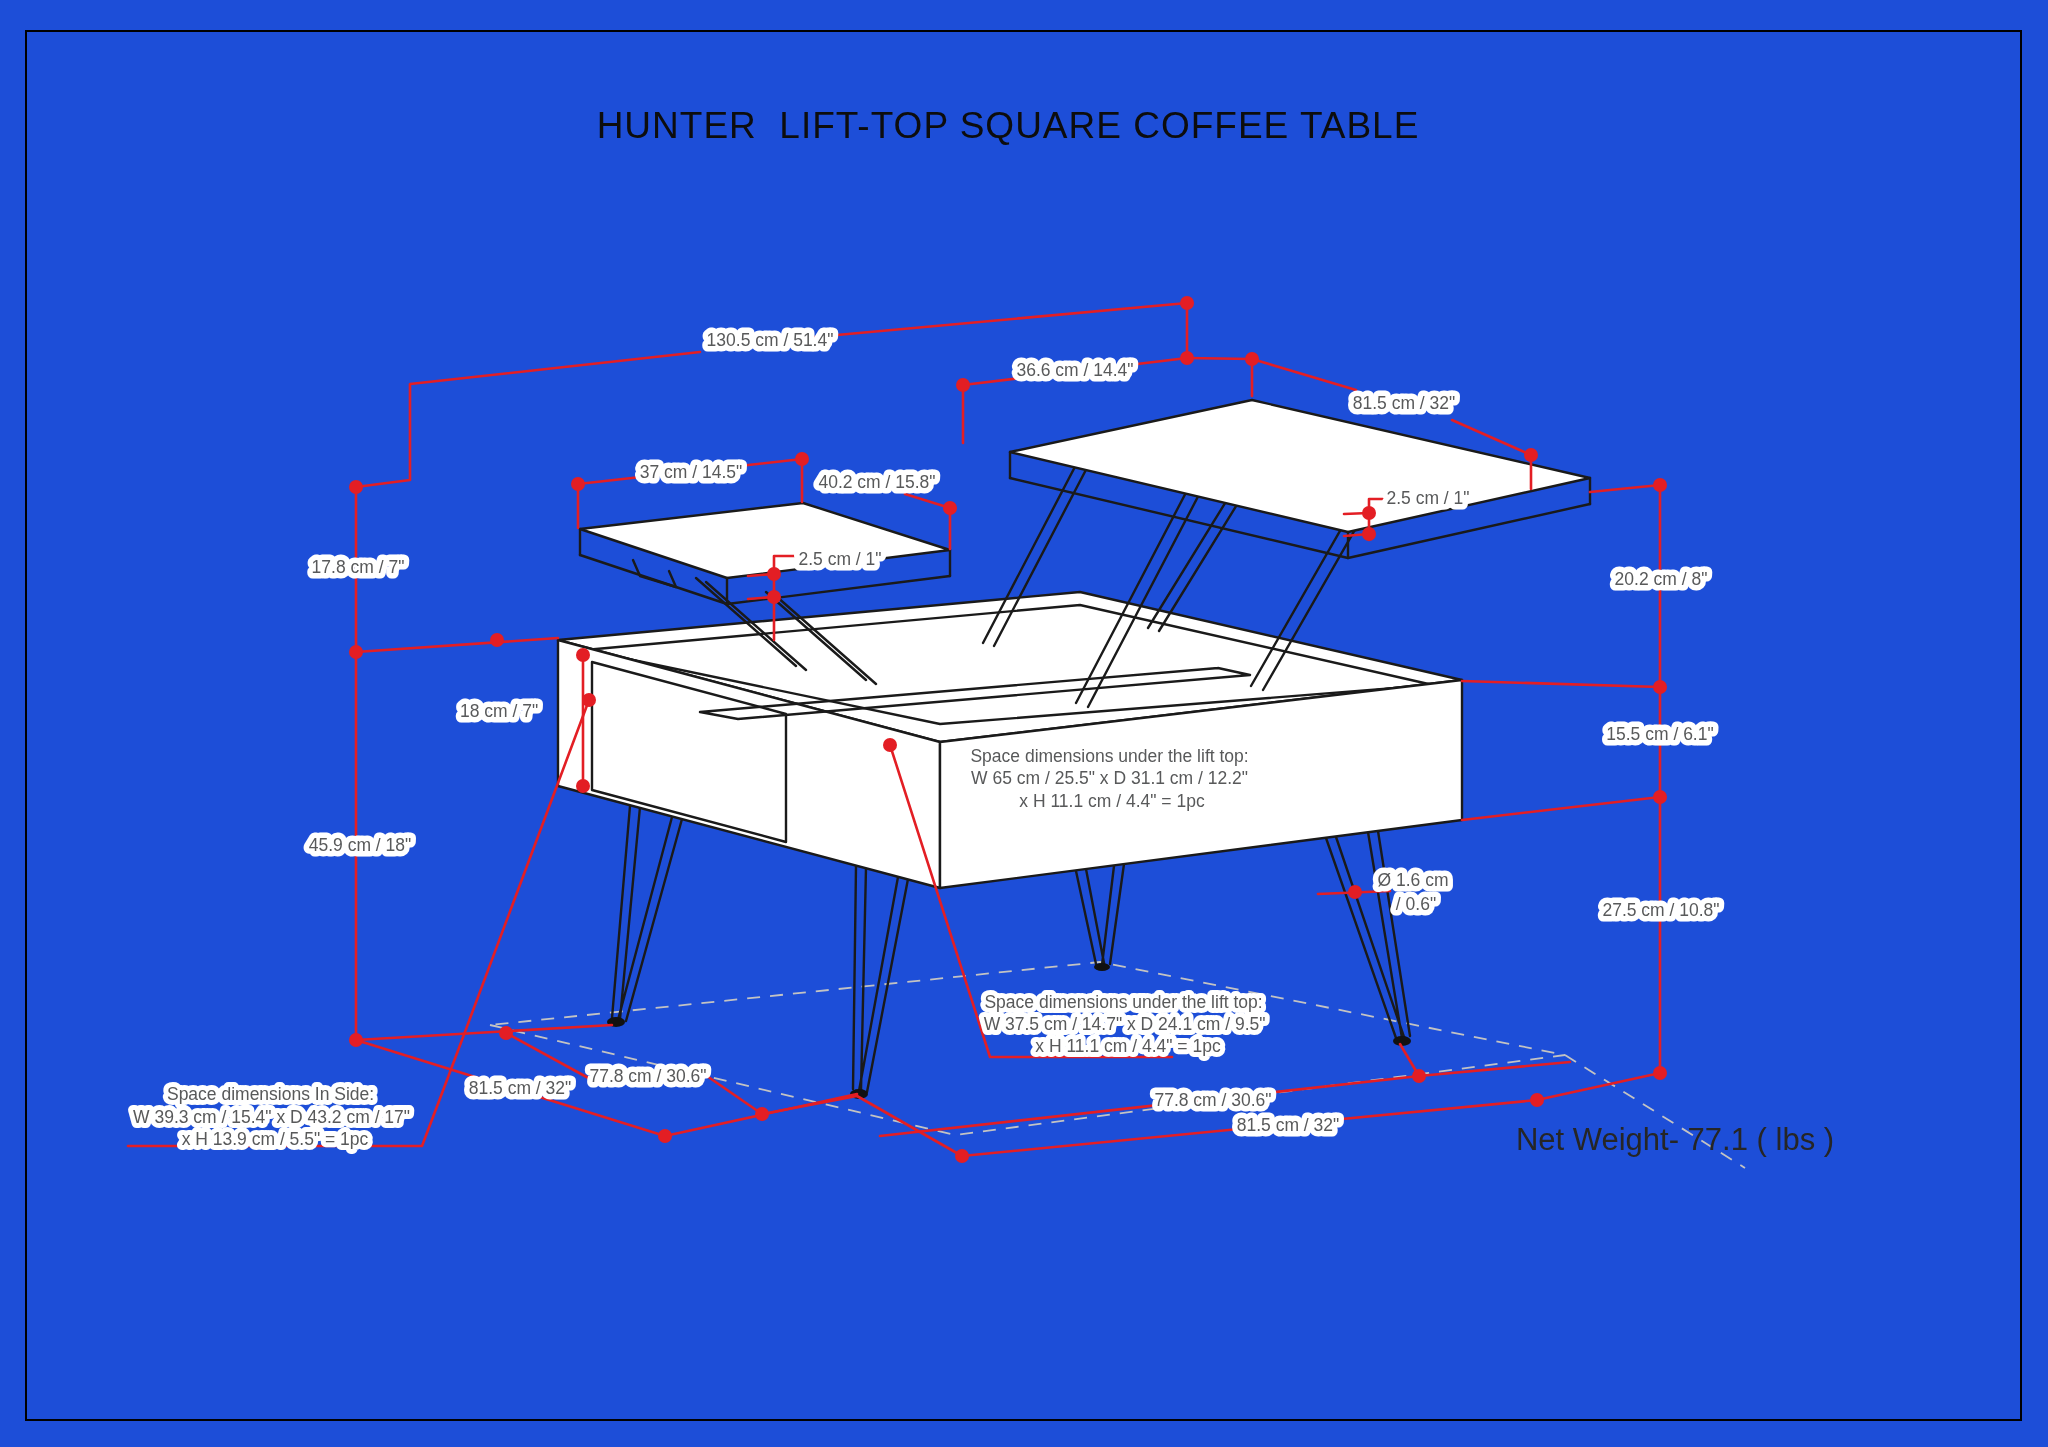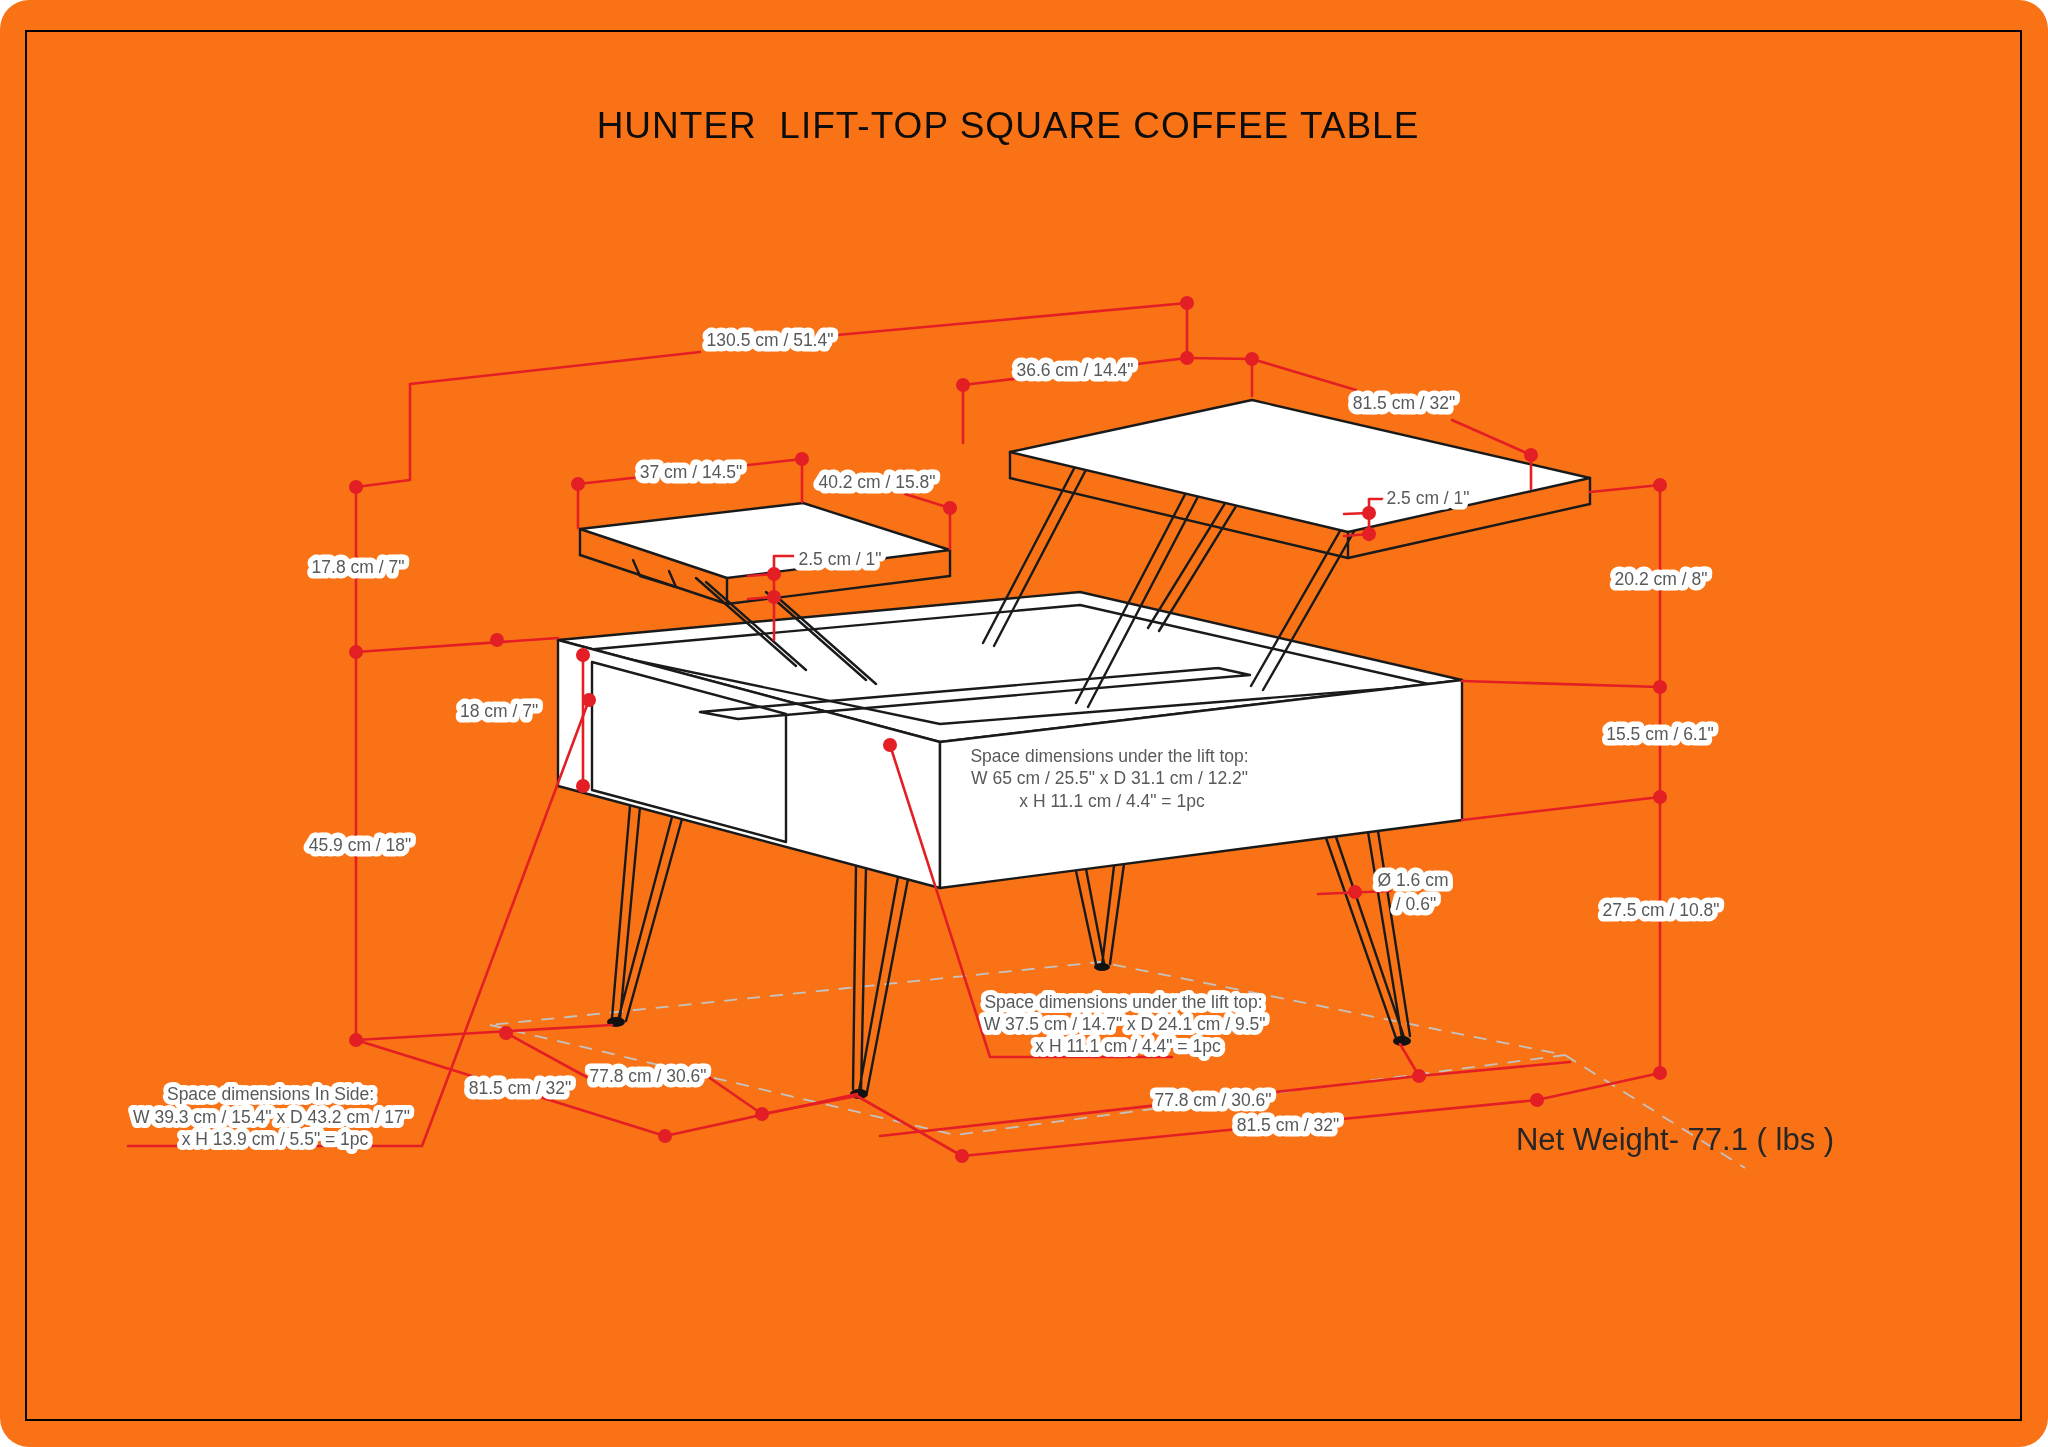--- a/index.html
+++ b/index.html
@@ -1,17 +1,17 @@
 <!DOCTYPE html>
 <html><head>
 <meta charset="utf-8">
 <style>
   html,body{margin:0;padding:0;background:#ffffff;}
-  #page{position:relative;width:2048px;height:1447px;background:#f97316;overflow:hidden;
-        font-family:"Liberation Sans", sans-serif;border-radius:29px;}
+  #page{position:relative;width:2048px;height:1447px;background:#1d4ed8;overflow:hidden;
+        font-family:"Liberation Sans", sans-serif;}
   svg{position:absolute;left:0;top:0;}
   .blk{stroke:#1a1a1a;stroke-width:2.4;fill:none;stroke-linejoin:round;stroke-linecap:round;}
   .blkf{stroke:#1a1a1a;stroke-width:2.4;fill:#ffffff;stroke-linejoin:round;}
   .red{stroke:#e31e24;stroke-width:2.6;fill:none;stroke-linejoin:round;stroke-linecap:round;}
   .dot{fill:#e31e24;stroke:none;}
   .dash{stroke:#c3c3c3;stroke-width:1.8;fill:none;stroke-dasharray:13 10;}
   .foot{fill:#111111;stroke:none;}
   .dim{font-size:17.5px;fill:#58595a;paint-order:stroke;stroke:#ffffff;stroke-width:11px;
        stroke-linejoin:round;font-family:"Liberation Sans", sans-serif;}
   .note{font-size:17.5px;fill:#58595a;paint-order:stroke;stroke:#ffffff;stroke-width:10px;

